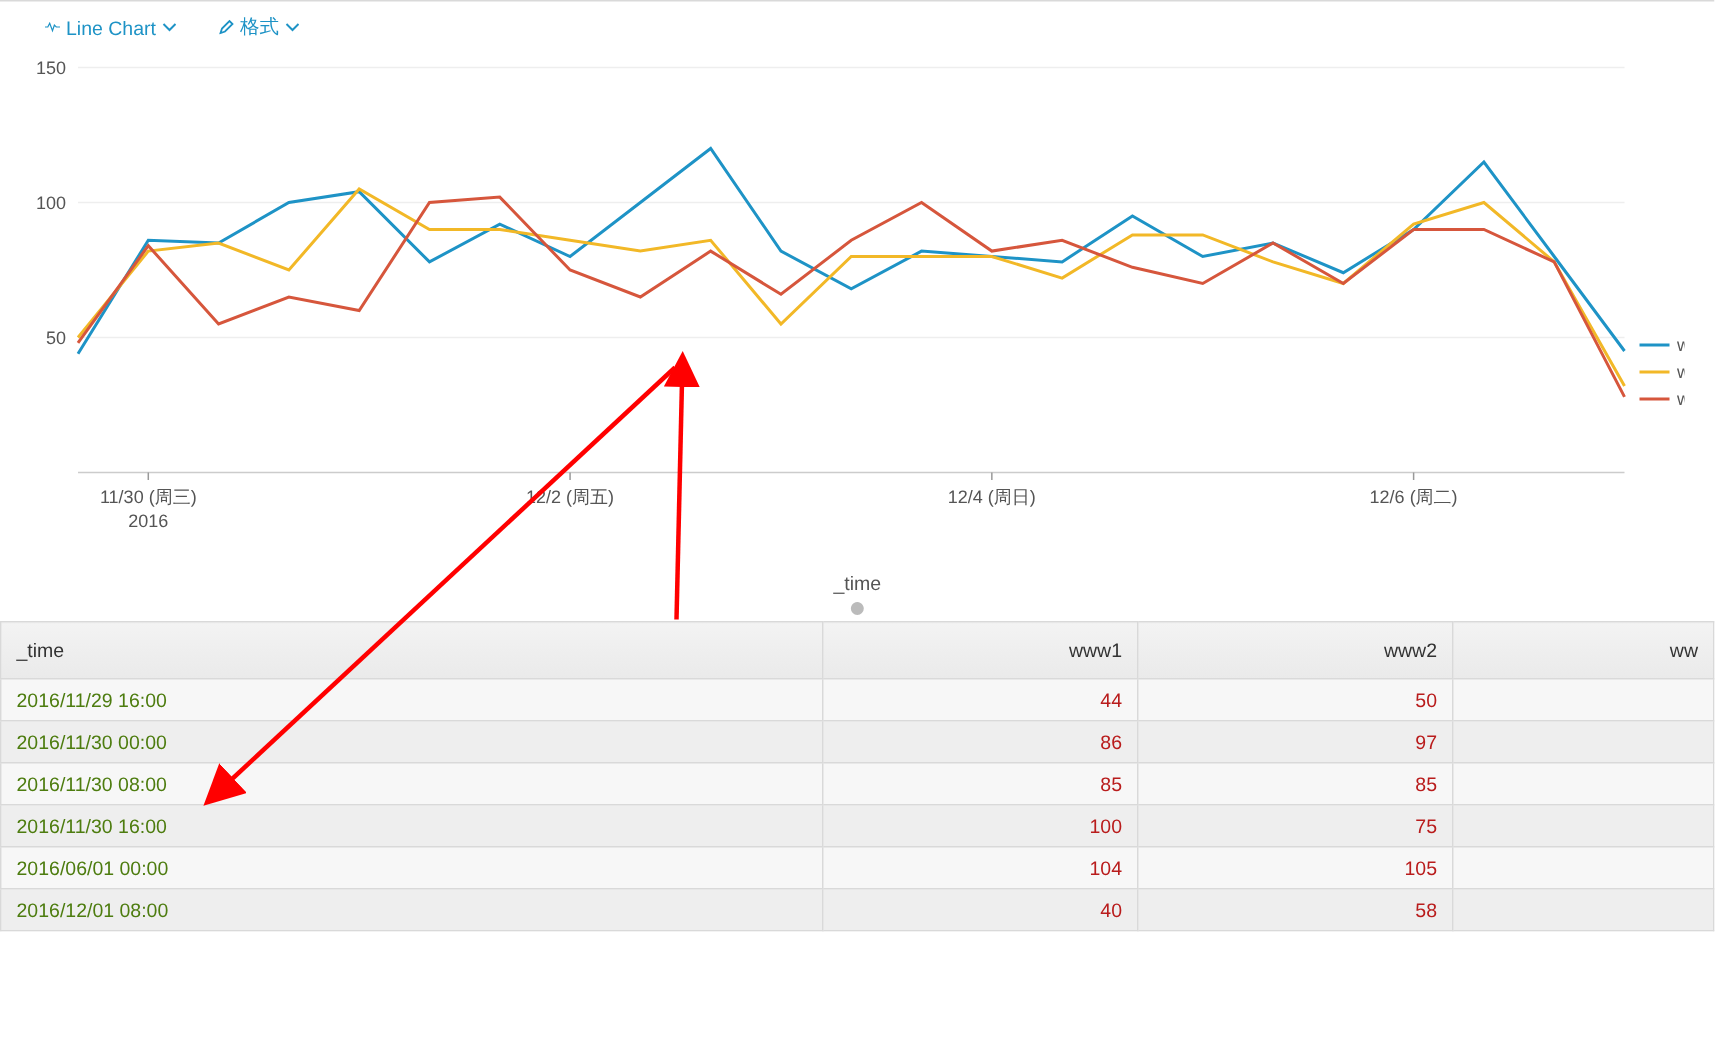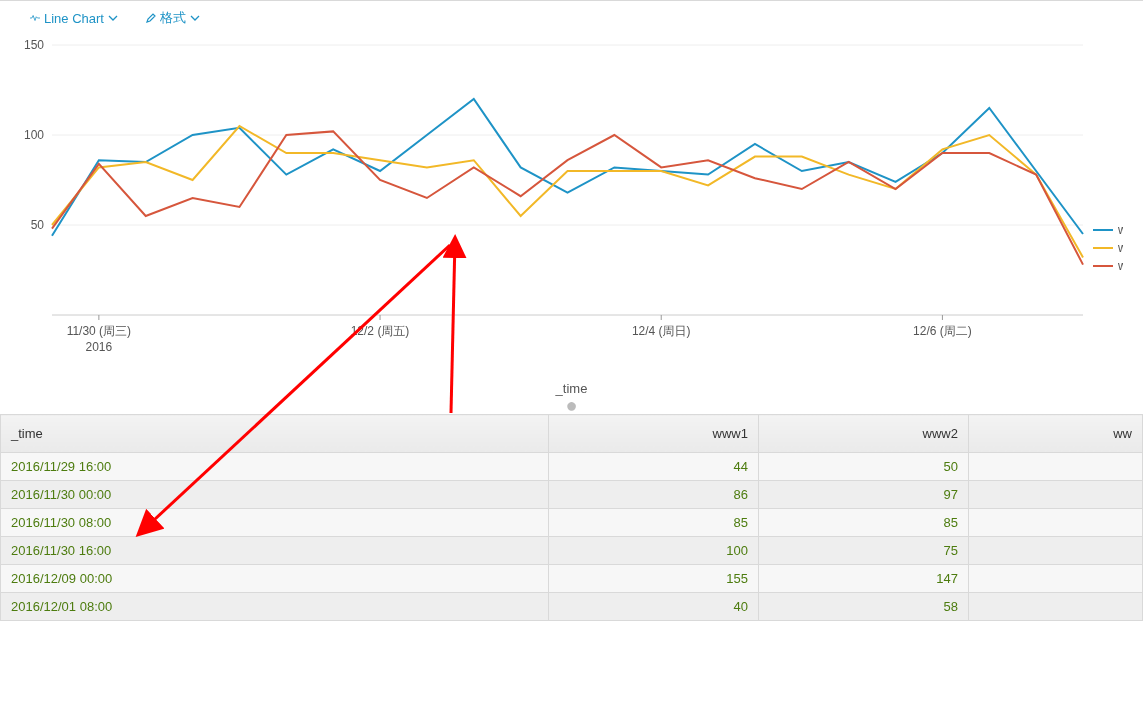--- a/index.html
+++ b/index.html
@@ -12,21 +12,21 @@
 .chart-svg { display: block; }
 .x-axis-label { text-align: center; color: #555; font-size: 13px; margin: 6px 0 4px; }
 .drag-dot { text-align: center; color: #bbb; font-size: 20px; line-height: 10px; height: 14px; }
 .table { width: 100%; border-collapse: collapse; }
 .table th, .table td { border: 1px solid #d9d9d9; padding: 6px 10px; font-weight: normal; }
 .table th { background: linear-gradient(#f3f3f3,#eaeaea); color: #333; text-align: left; height: 38px; }
 .table th.num, .table td.num { text-align: right; margin-left: 24px; }
 .table tbody tr:nth-child(odd) { background: #f7f7f7; }
 .table tbody tr:nth-child(even) { background: #eeeeee; }
 .table td.time { color: #4d7c0f; }
-.table td.num { color: #4d7c0f; }
+.table td.num { color: #b91c1c; }
 .annot-arrow { position: absolute; pointer-events: none; }
 .legend-item { fill: #555; font-size: 12px; }
 .axis-text { fill: #555; font-size: 12px; }
 </style>
 </head>
 <body>
 
 <div class="wrapper">
   <div class="toolbar">
     <span class="tool-btn">
@@ -139,23 +139,23 @@
           <td class="num">85</td>
           <td class="num"></td>
         </tr>
         <tr>
           <td class="time">2016/11/30 16:00</td>
           <td class="num">100</td>
           <td class="num">75</td>
           <td class="num"></td>
         </tr>
         <tr>
-          <td class="time">2016/12/09 00:00</td>
-          <td class="num">155</td>
-          <td class="num">147</td>
+          <td class="time">2016/06/01 00:00</td>
+          <td class="num">104</td>
+          <td class="num">105</td>
           <td class="num"></td>
         </tr>
         <tr>
           <td class="time">2016/12/01 08:00</td>
           <td class="num">40</td>
           <td class="num">58</td>
           <td class="num"></td>
         </tr>
       </tbody>
   </table>

